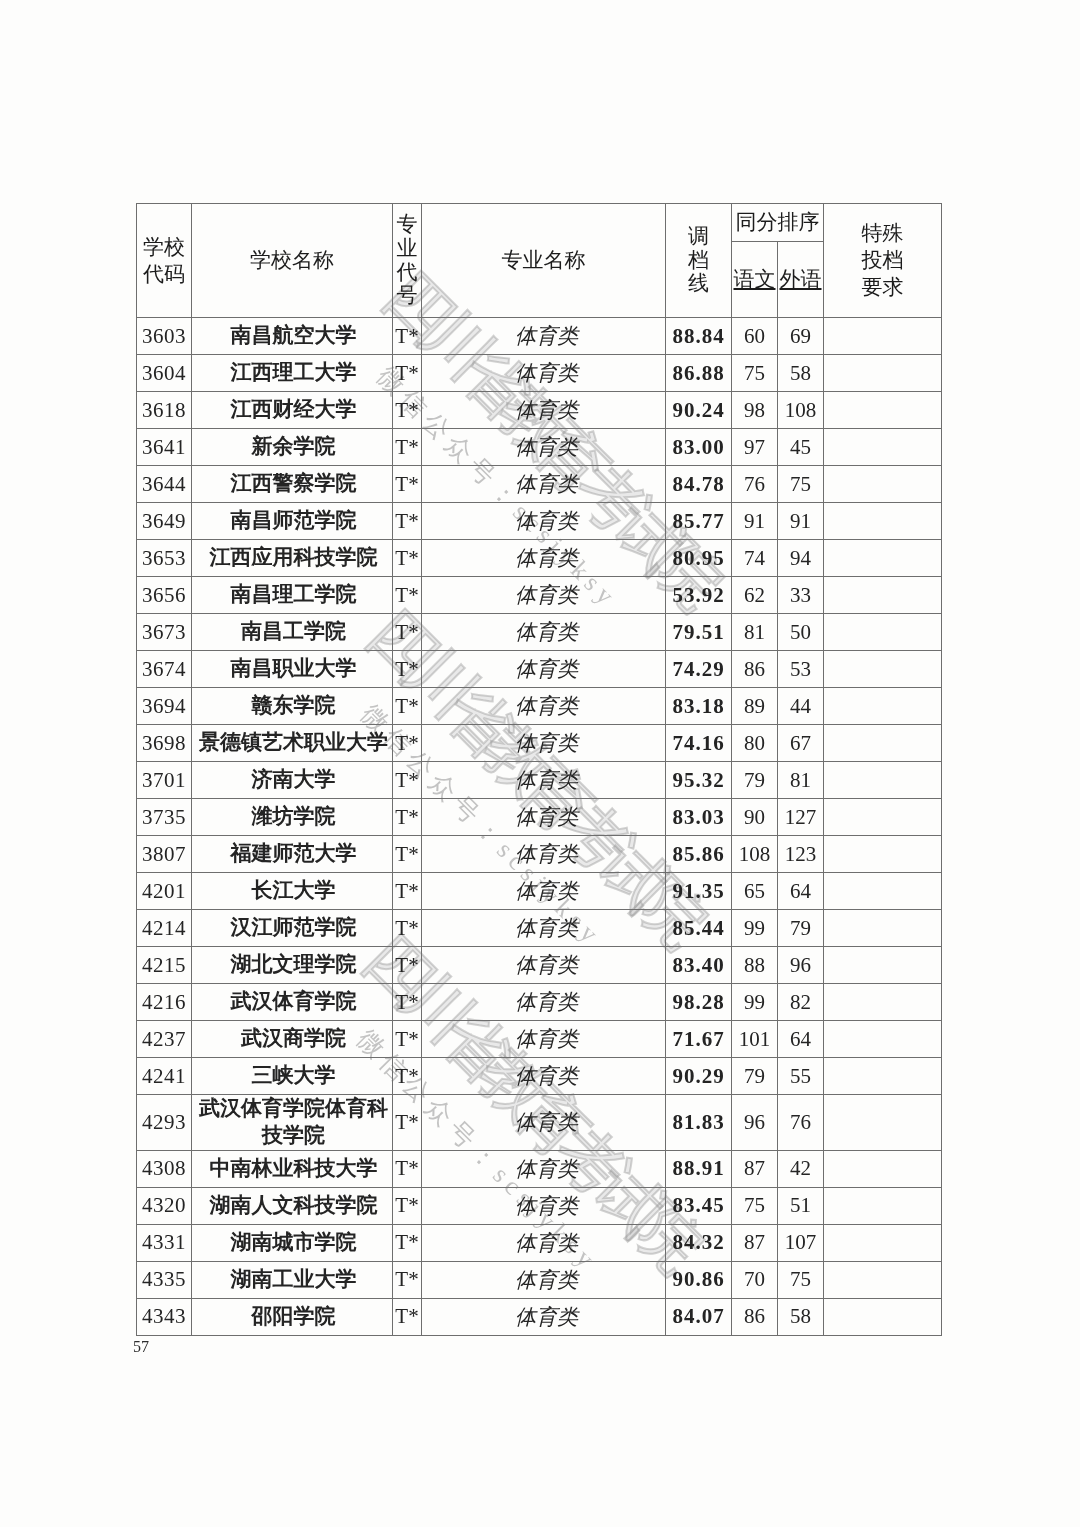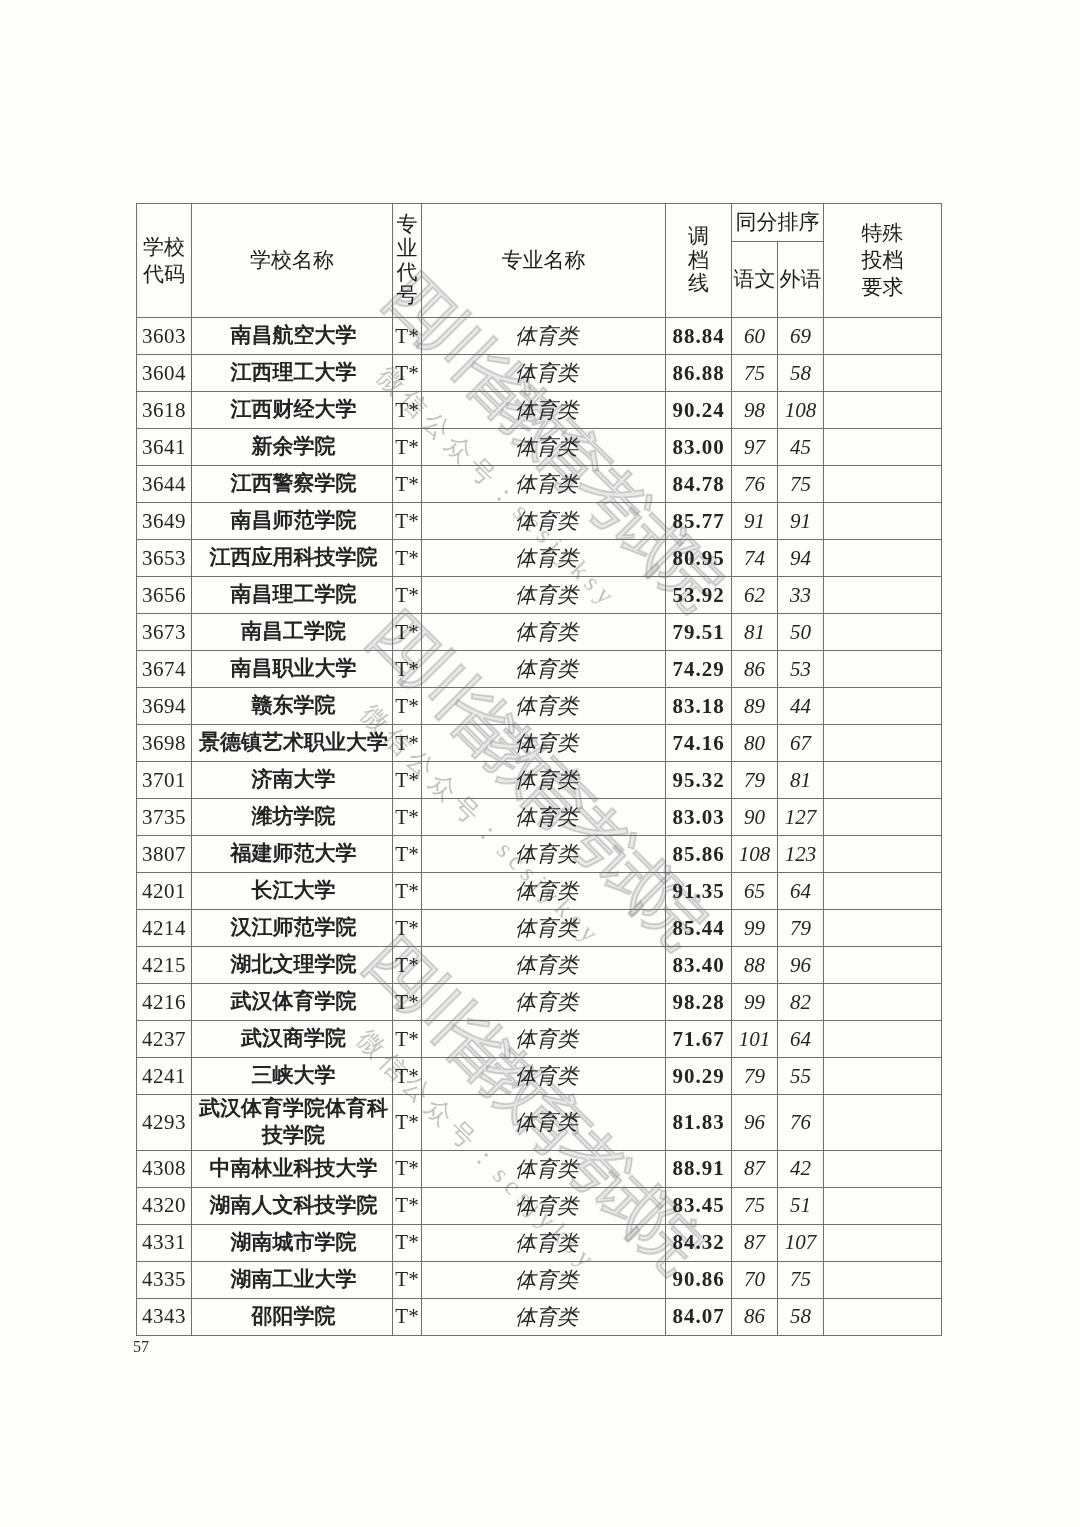--- a/index.html
+++ b/index.html
@@ -57,21 +57,21 @@
     background: transparent;
   }
   .score-table th, .score-table td {
     border: 1px solid #6e6e6e;
     padding: 0;
     background: transparent;
     font-weight: normal;
     overflow: hidden;
   }
   .score-table thead tr.h-top th { height: 37px; }
-  .score-table thead tr.h-sub th { height: 75px; }
+  .score-table thead tr.h-sub th { height: 75px; text-decoration: underline; }
   .score-table th {
     font-size: 21px;
     text-align: center;
     vertical-align: middle;
     color: #1c1c1c;
     white-space: pre-line;
     line-height: 1.28;
   }
   th.h-mcode, th.h-line { line-height: 1.12; font-size: 21px; }
   .score-table tbody td {
@@ -87,21 +87,21 @@
     line-height: 1.3;
     font-weight: bold;
   }
   td.col-major_name {
     text-align: left;
     padding-left: 6px;
     font-style: italic;
   }
   td.col-code { font-size: 21px; color: #2a2a2a; letter-spacing: 0.5px; }
   td.col-line { font-size: 22px; font-weight: 700; color: #101010; letter-spacing: 1px; }
-  td.col-chinese, td.col-foreign { font-size: 22px; color: #3b3b3b; font-style: italic; }
+  td.col-chinese, td.col-foreign { font-size: 22px; color: #3b3b3b; }
 
   
   .page-number {
     position: absolute;
     left: 133px;
     top: 1338px;
     font-size: 16px;
     color: #2d2d2d;
     z-index: 2;
   }

